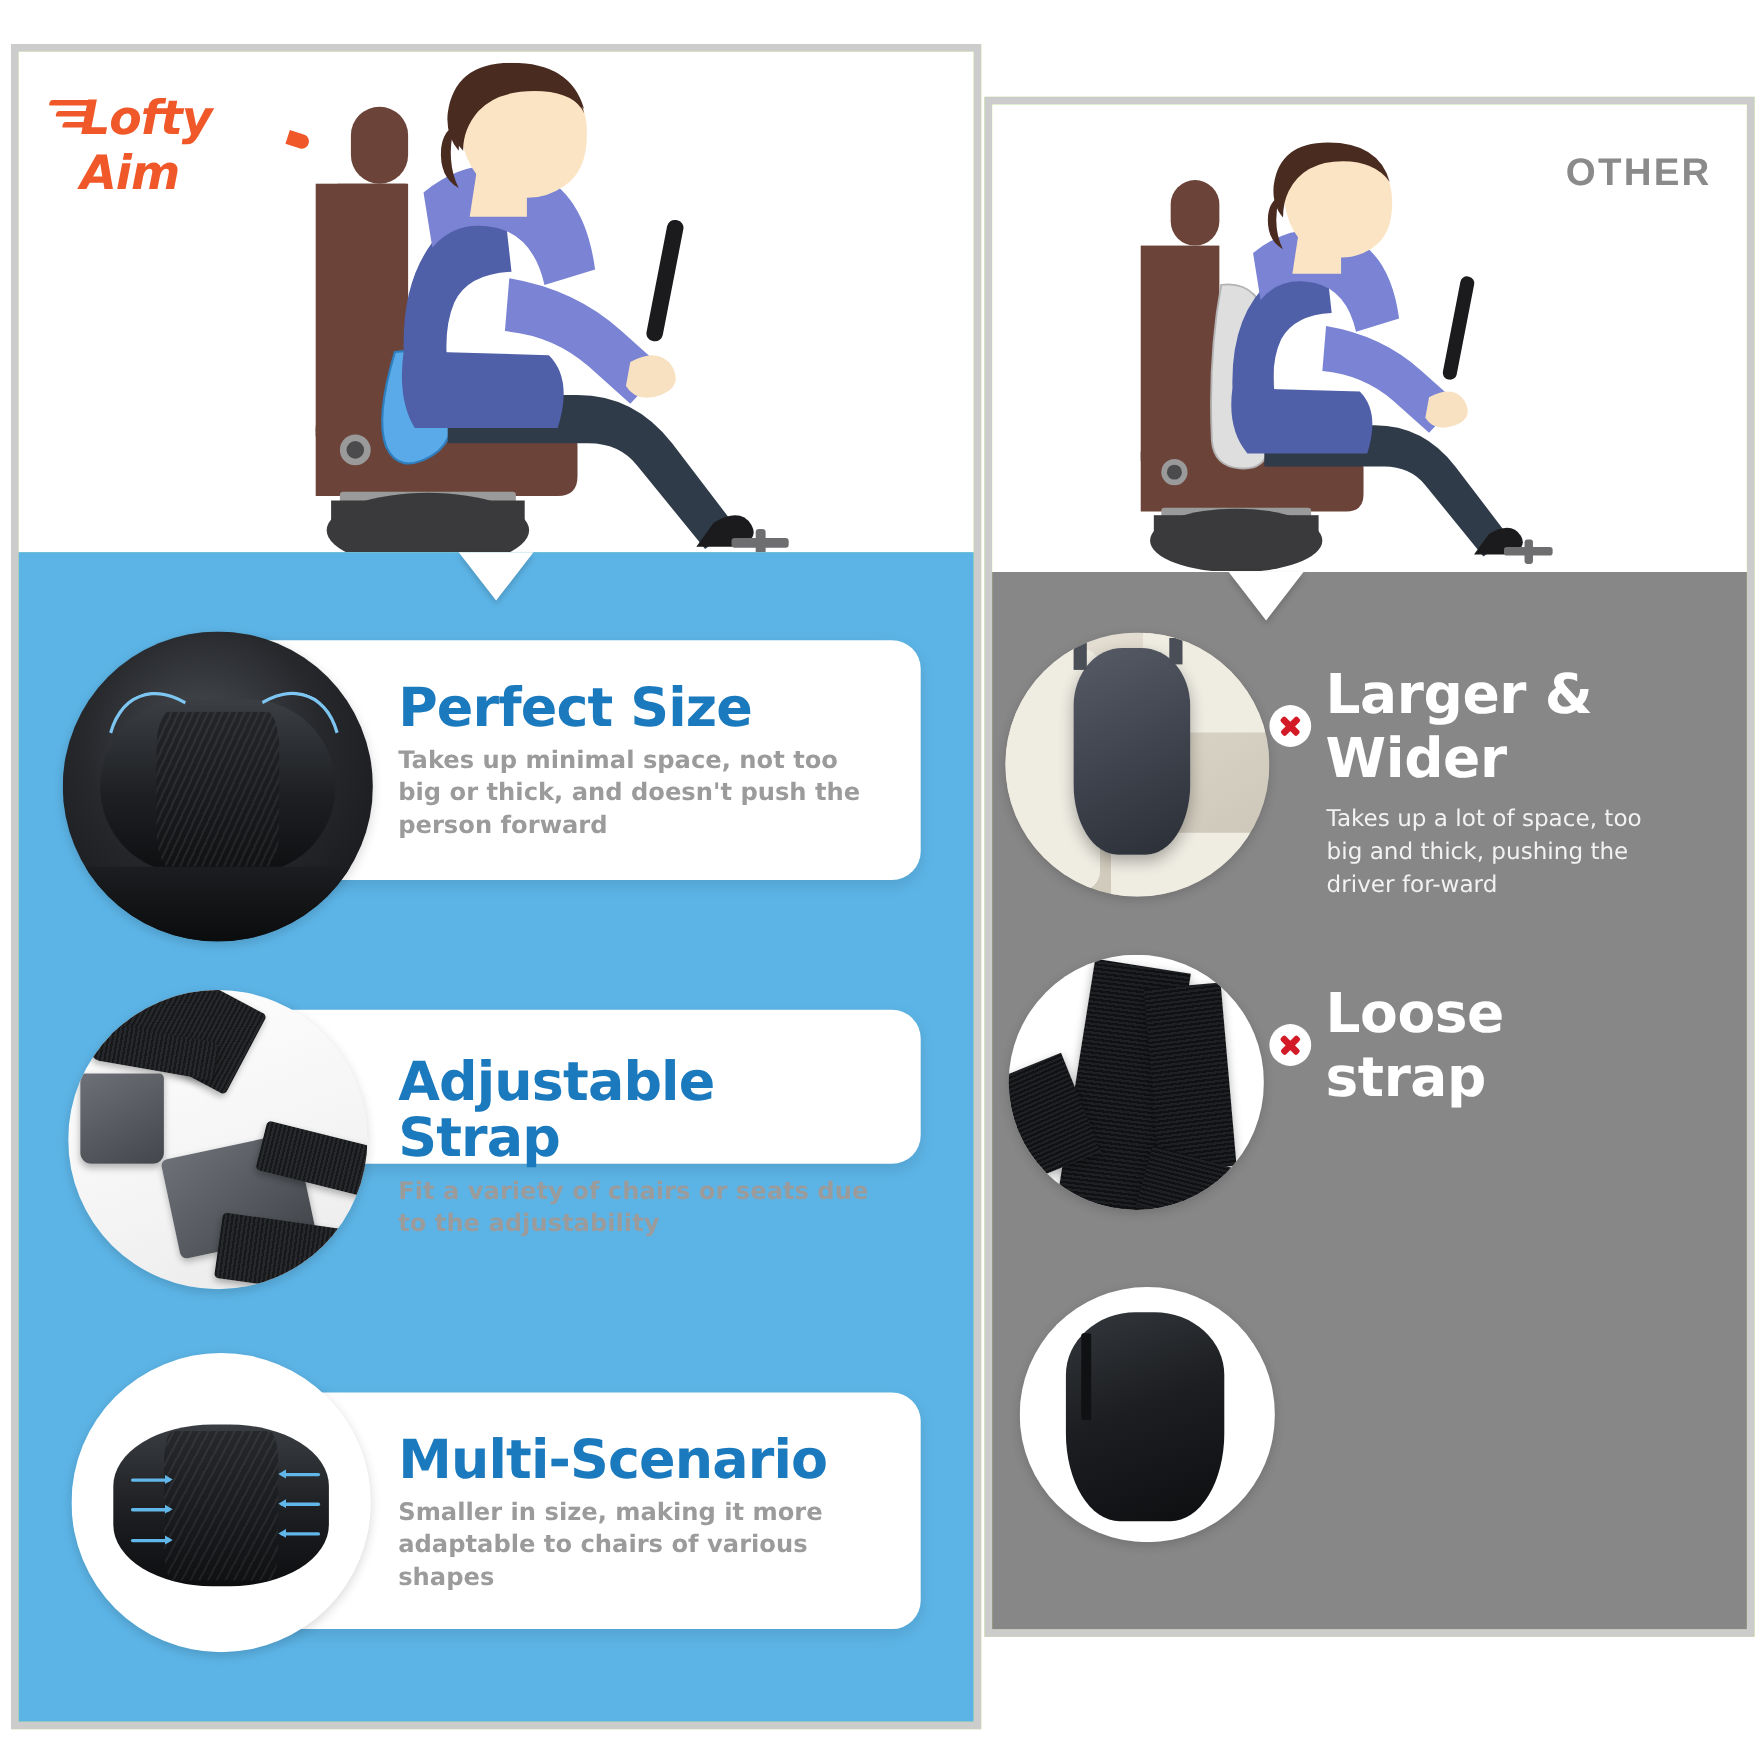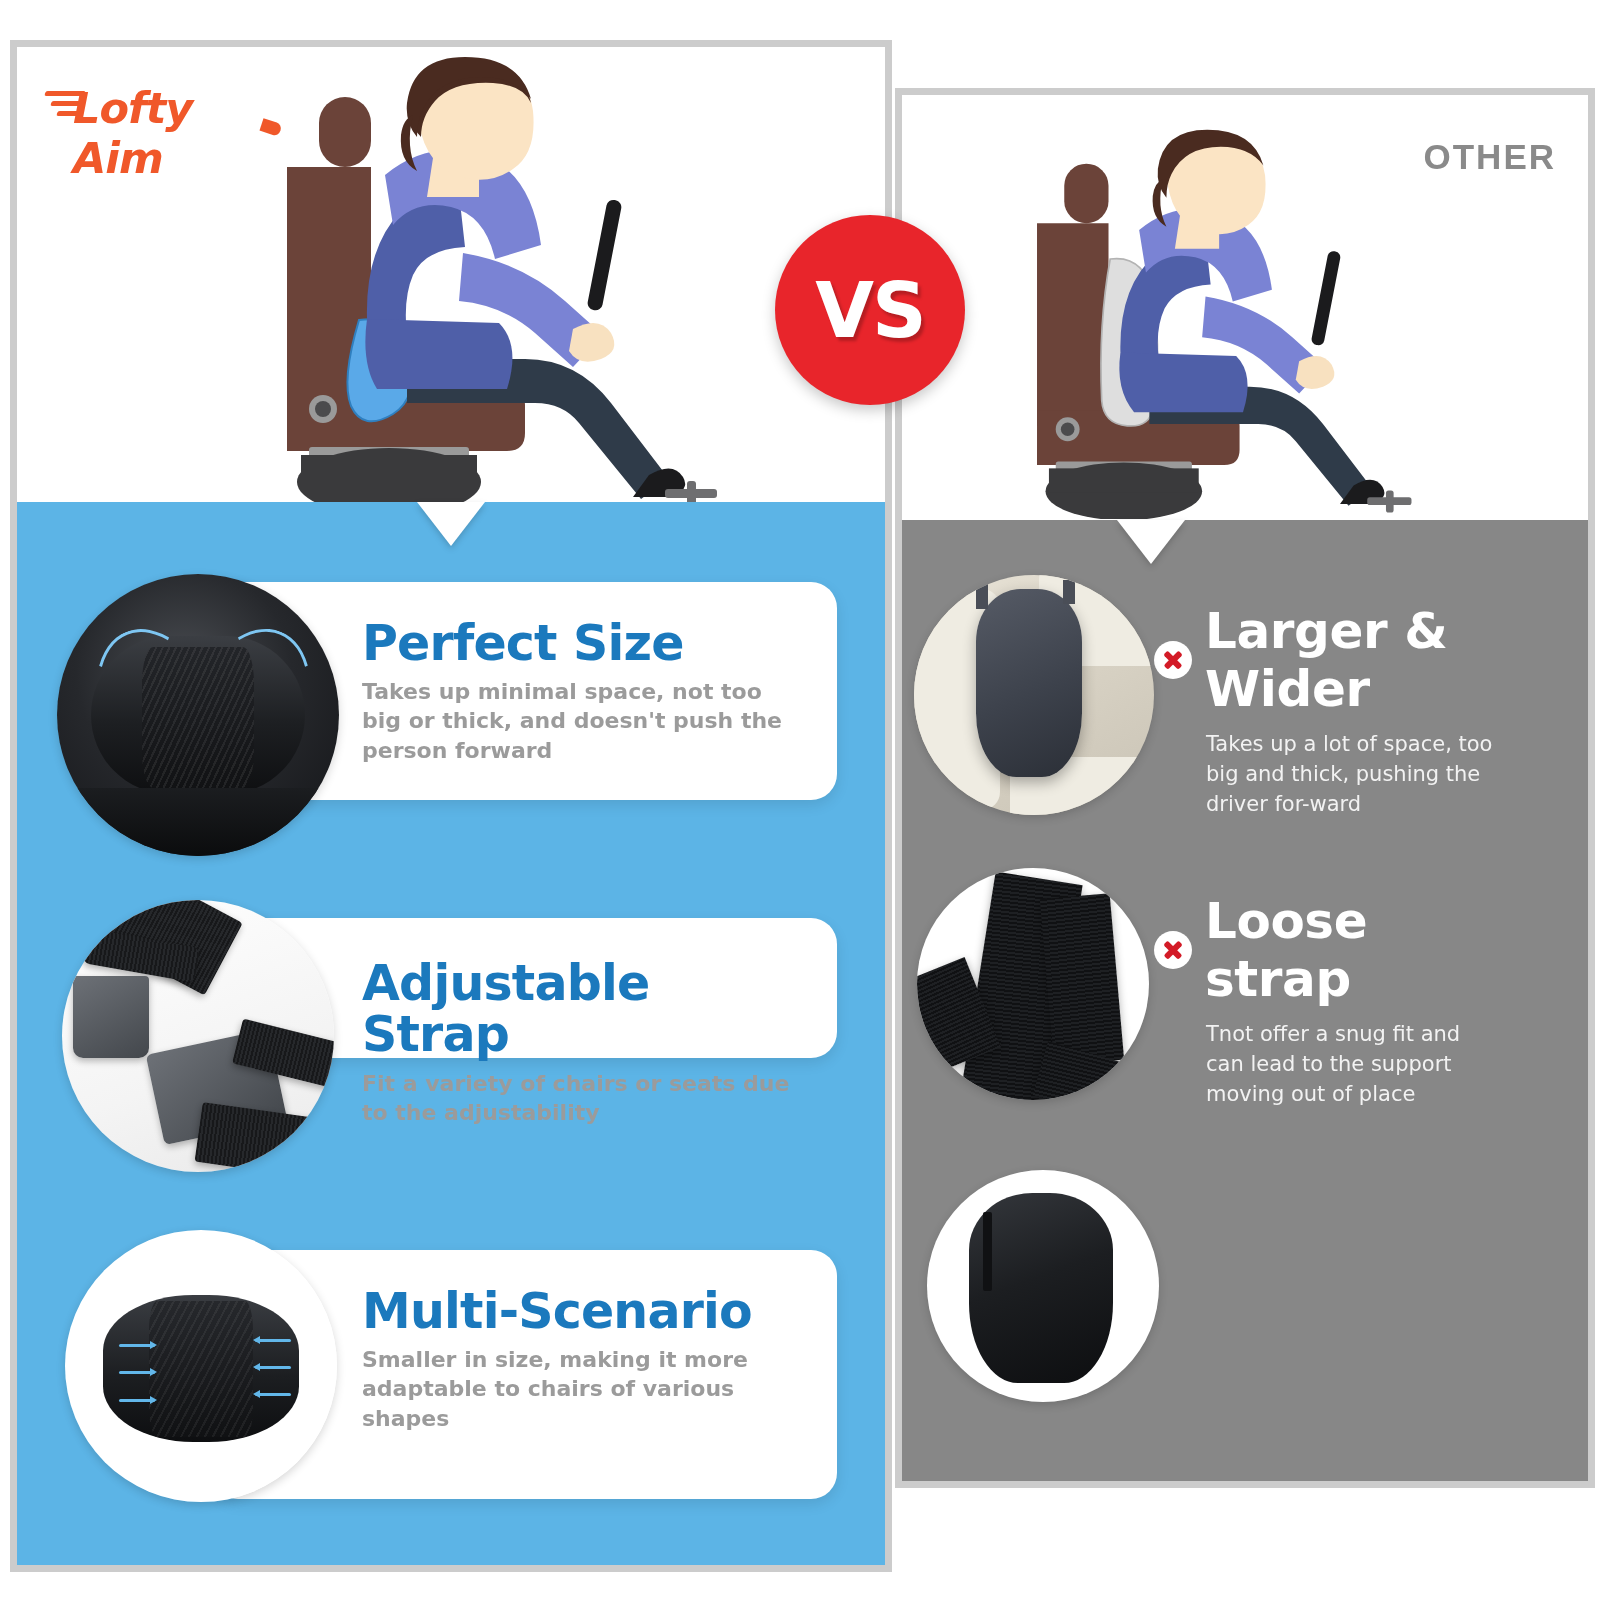--- a/index.html
+++ b/index.html
@@ -299,21 +299,21 @@
         <div class="ph strap-bg">
           <div class="strap-band" style="left:16%; top:-4%; width:46%; height:30%; transform:rotate(28deg);"></div>
           <div class="strap-band" style="left:8%; top:14%; width:42%; height:13%; transform:rotate(10deg); border-radius:8px;"></div>
           <div class="buckle" style="left:4%; top:28%; width:28%; height:30%; border-radius:4px 4px 10px 10px;"></div>
           <div class="buckle" style="left:34%; top:52%; width:46%; height:34%; transform:rotate(-12deg);"></div>
           <div class="strap-band" style="left:64%; top:48%; width:40%; height:17%; transform:rotate(14deg);"></div>
           <div class="strap-band" style="left:50%; top:78%; width:54%; height:22%; transform:rotate(8deg);"></div>
         </div>
       </div>
 
-      <div class="feature-card" style="left:195px; top:748px; width:625px; height:249px;">
+      <div class="feature-card" style="left:195px; top:764px; width:625px; height:215px;">
         <div class="ftext" style="left:150px; top:10px; width:450px;">
           <div class="feature-title">Multi-Scenario</div>
           <div class="feature-desc">Smaller in size, making it more adaptable to chairs of various shapes</div>
         </div>
       </div>
       <div class="photo-circle" style="left:48px; top:728px; width:272px; height:272px;">
         <div class="ph hg-bg">
           <div class="hg-body"></div>
           <div class="hg-waist"></div>
           <div class="flow-arrow" style="left:20%; top:42%; width:13%;"></div>
@@ -391,30 +391,26 @@
           <div class="band-black" style="left:-8%; top:44%; width:38%; height:42%; transform:rotate(-22deg);"></div>
           <div class="band-black" style="left:56%; top:12%; width:30%; height:72%; transform:rotate(-5deg);"></div>
           <div class="band-black" style="left:52%; top:82%; width:56%; height:24%; transform:rotate(16deg);"></div>
         </div>
       </div>
       <div class="con-item" style="left:252px; top:372px; width:340px;">
         <div class="con-head">
           <div class="x-icon"></div>
           <div class="con-title">Loose strap</div>
         </div>
-        <div class="con-desc">Tnot offer a snug fit and can lead to the support moving out of place</div>
       </div>
 
       <div class="photo-circle" style="left:25px; top:650px; width:232px; height:232px;">
         <div class="ph cush-bg">
           <div class="cush-black"></div>
           <div style="position:absolute;left:24%;top:18%;width:4%;height:34%;background:#101113;border-radius:2px;"></div>
         </div>
       </div>
 
     </div>
   </div>
 
-  <div id="vs-badge">
-    <span>VS</span>
-  </div>
 
 </div>
 
 </body></html>

